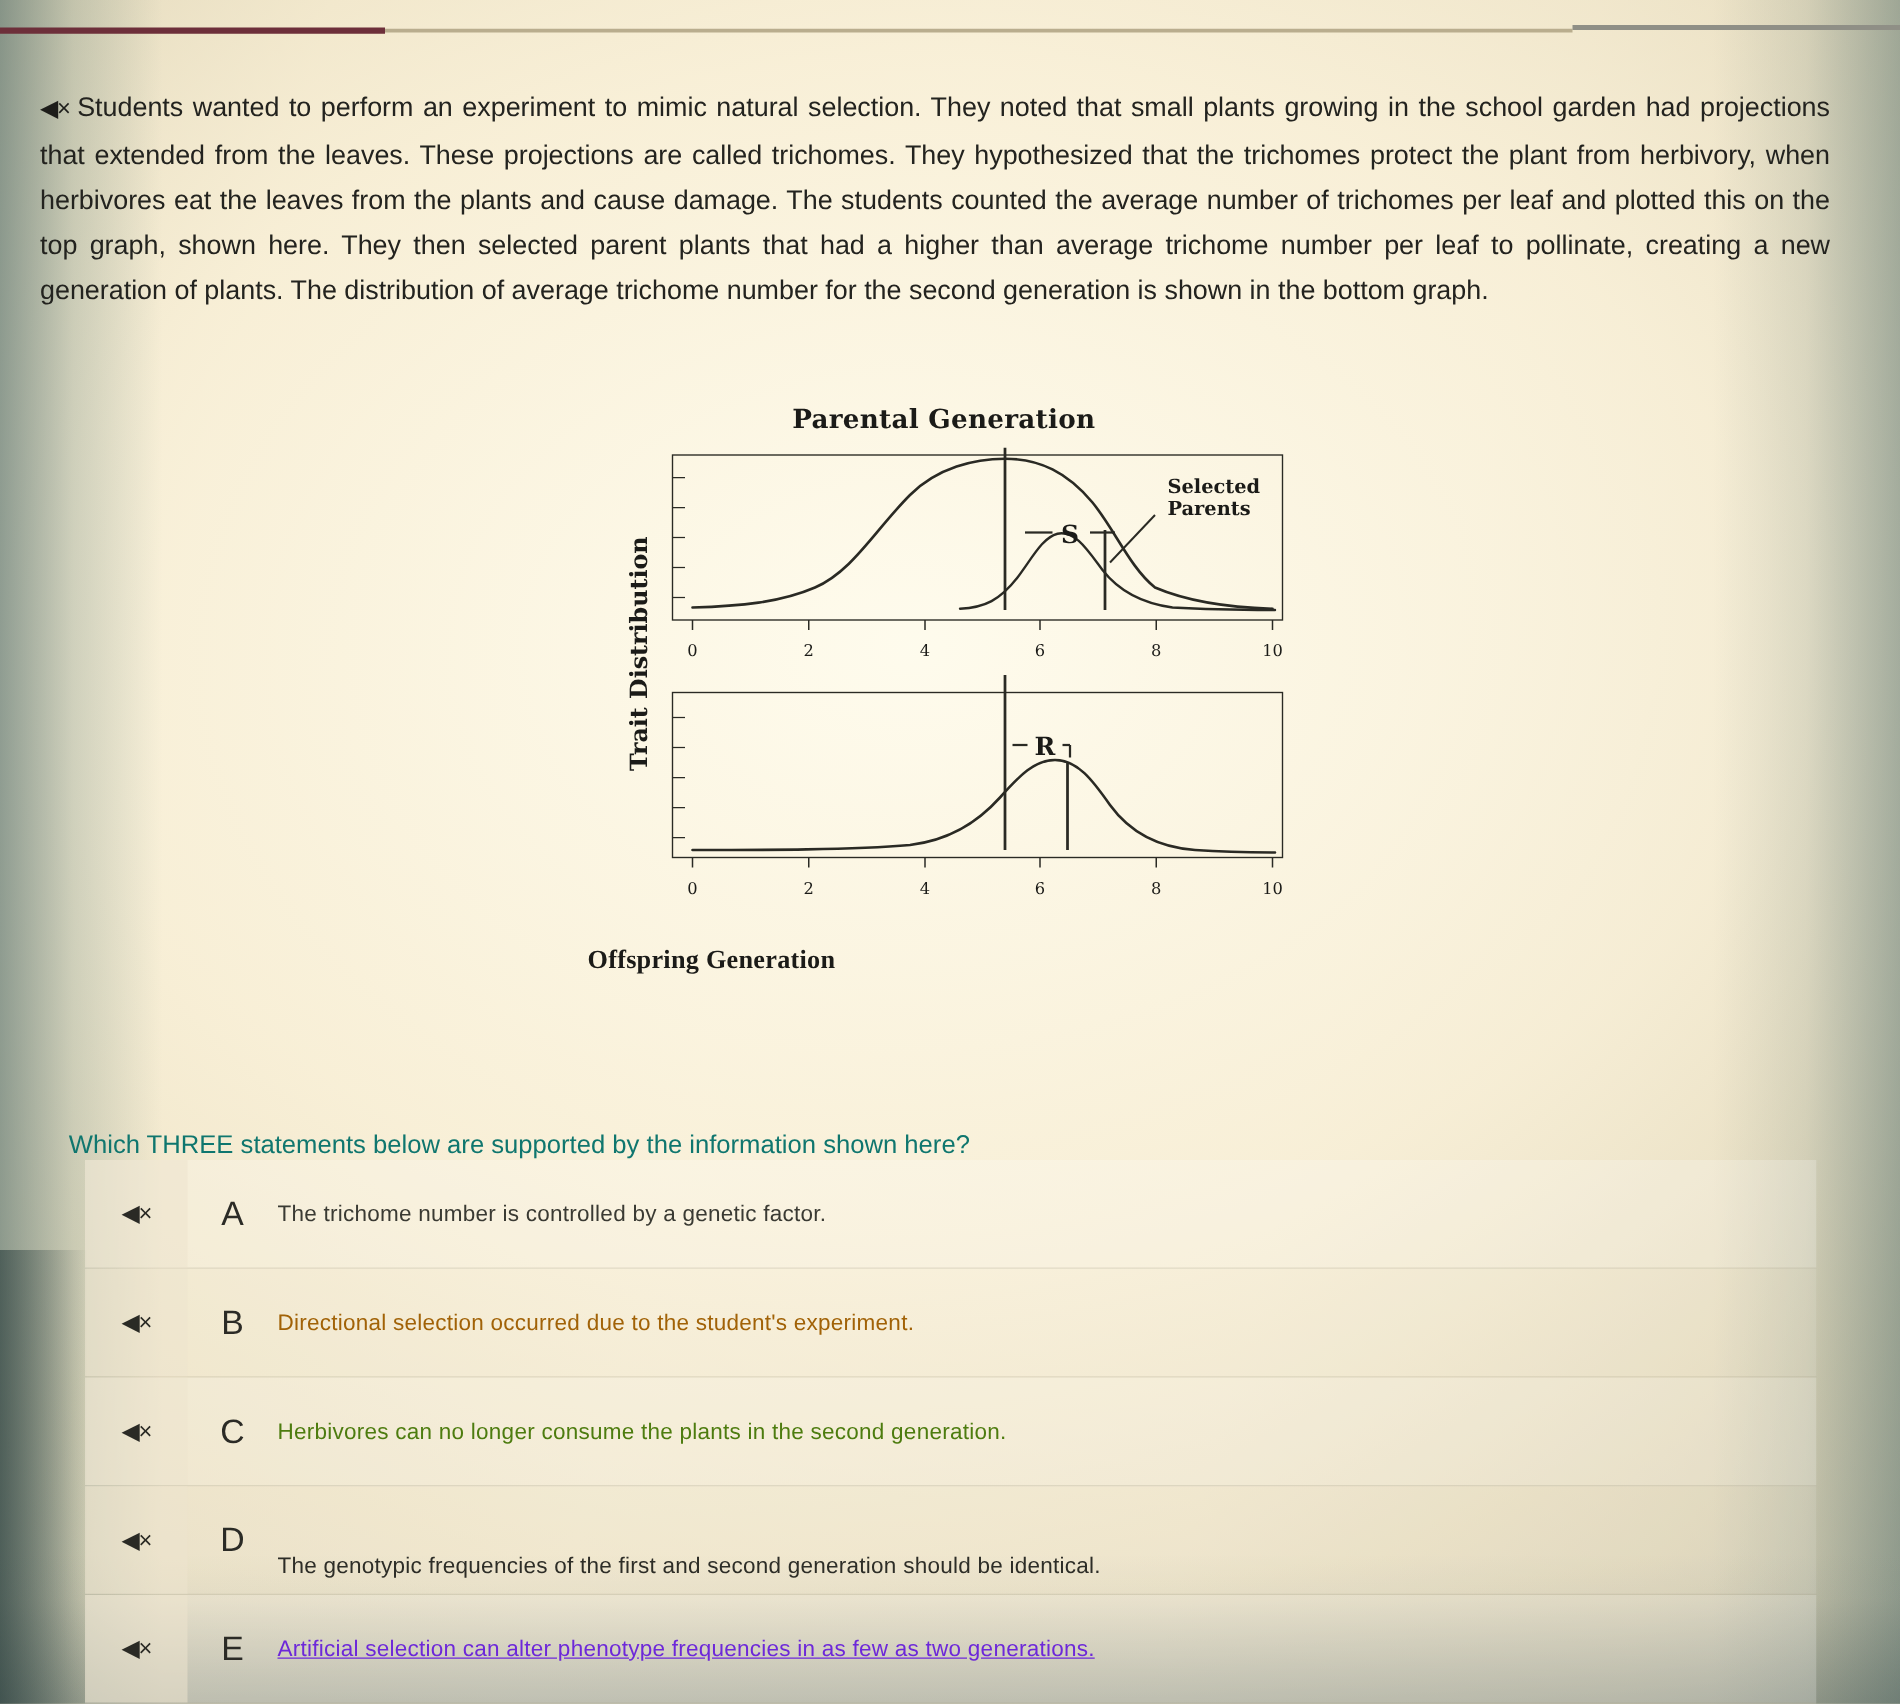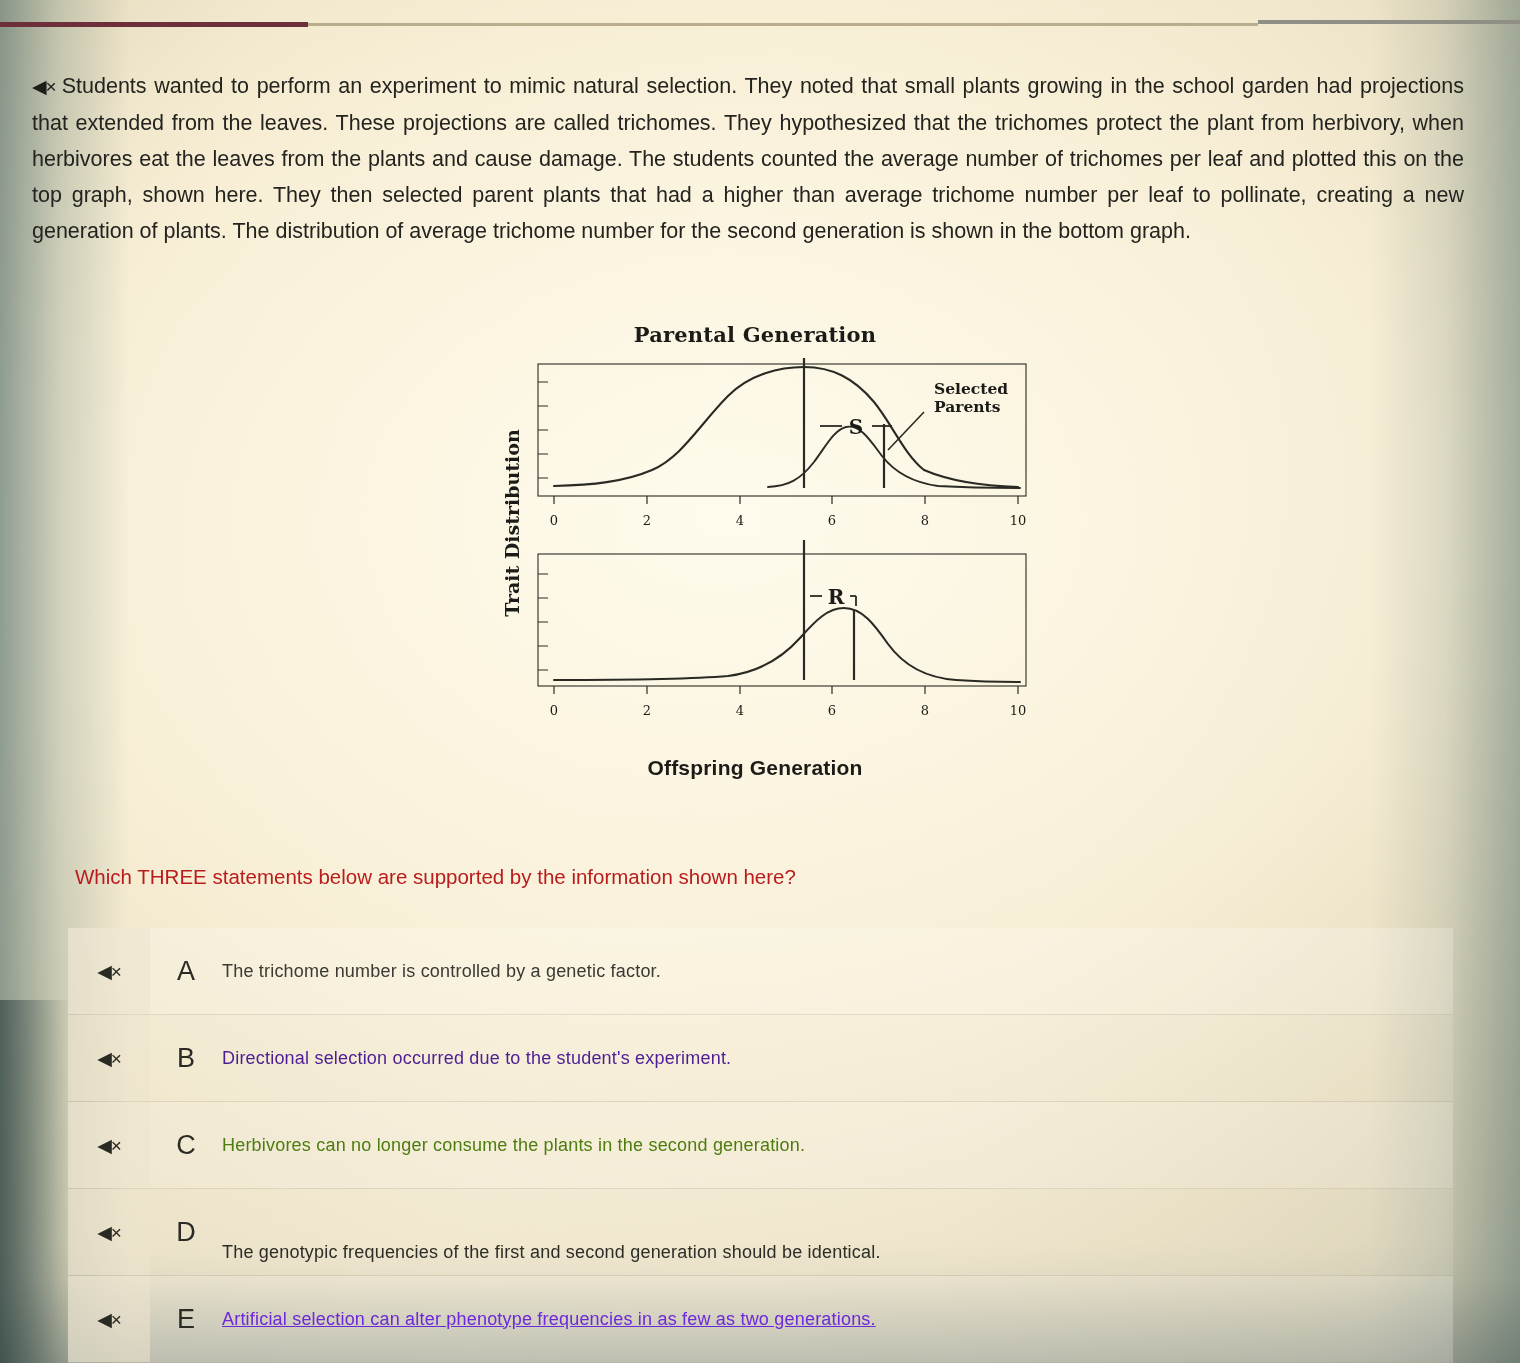--- a/index.html
+++ b/index.html
@@ -101,22 +101,21 @@
     text-align: center;
     font-family: "DejaVu Serif", serif;
     font-weight: bold;
     font-size: 21px;
     color: #1b1b18;
     letter-spacing: 0.2px;
   }
   .fig-bottom-title {
     position: absolute;
     bottom: 2px; left: 0; width: 100%;
-    text-align: center;
-    font-family: Liberation Sans, sans-serif;
+    font-family: Liberation Serif, serif;
     font-weight: bold;
     font-size: 21px;
     color: #1b1b18;
     letter-spacing: 0.2px;
   }
   .y-axis-label {
     position: absolute;
     left: -52px;
     top: 190px;
     transform: rotate(-90deg);
@@ -136,24 +135,23 @@
   }
   svg text {
     font-family: "DejaVu Serif", serif;
     fill: #1b1b18;
   }
 
   
   .prompt {
     position: absolute;
     left: 55px;
-    top: 865px;
+    top: 904px;
     font-size: 20.5px;
-    color: #b91c1c;
-    margin-left: 20px;
+    color: #0f766e;
   }
 
   
   .options {
     position: absolute;
     left: 68px;
     top: 928px;
     width: 1385px;
   }
   .option-row {
@@ -186,21 +184,21 @@
     font-size: 27px;
     color: #2b2b26;
   }
   .opt-text {
     font-size: 18px;
     color: #2b2b26;
     letter-spacing: 0.2px;
   }
   
   .option-row:nth-child(1) .opt-text { color: #3a3a33; }
-  .option-row:nth-child(2) .opt-text { color: #4c1d95; }
+  .option-row:nth-child(2) .opt-text { color: #a16207; }
   .option-row:nth-child(3) .opt-text { color: #4d7c0f; }
   .option-row:nth-child(4) .opt-text { color: #2d2d27; margin-top: 40px; }
   .option-row:nth-child(5) .opt-text { color: #6d28d9; text-decoration: underline; }
 
   .edge-shadow-left {
     position: absolute;
     left: 0; top: 1000px; width: 70px; height: 363px;
     background: linear-gradient(90deg, rgba(30,50,50,0.55), rgba(30,50,50,0));
     pointer-events: none;
     z-index: 5;

